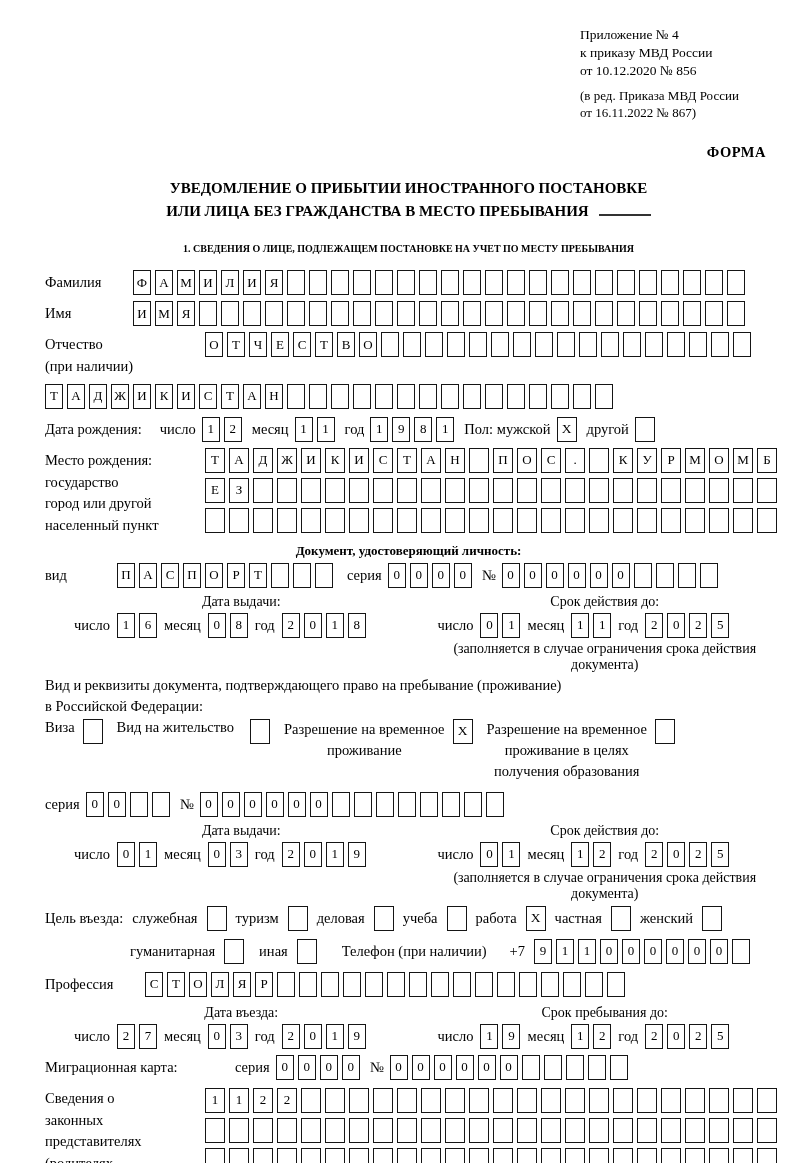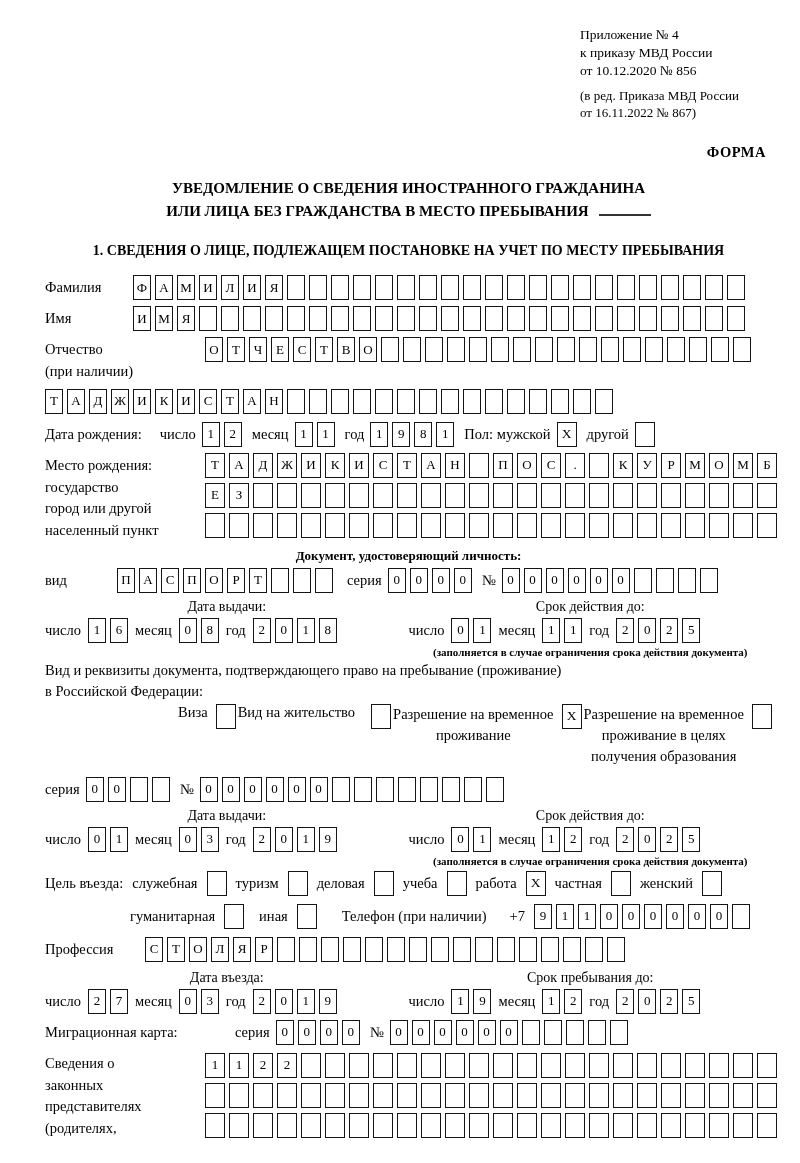--- a/index.html
+++ b/index.html
@@ -14,21 +14,21 @@
 
   
   .appendix-wrap { display:flex; justify-content:flex-end; }
   .appendix { width:192px; text-align:left; font-size:13.5px; line-height:1.35; }
   .appendix .ed { margin-top:6px; font-size:13px; }
   .form-label { text-align:right; font-weight:bold; font-size:14.5px; margin:22px 6px 0 0; letter-spacing:.5px; }
 
   
   .title { text-align:center; font-weight:bold; font-size:15px; line-height:1.55; margin-top:16px; }
   .blank-line { display:inline-block; width:52px; border-bottom:2px solid #333; height:14px; margin-left:10px; }
-  .section-head { text-align:center; font-weight:bold; font-size:14px; margin:20px 0 16px 0; }
+  .section-head { text-align:center; font-weight:bold; font-size:10px; margin:20px 0 16px 0; }
 
   
   .row { display:flex; align-items:flex-start; margin-bottom:6px; }
   .row.center-v { align-items:center; }
   .lbl { flex:0 0 auto; padding-top:4px; }
   .lbl.multi { line-height:1.5; padding-top:2px; }
   .w88 { width:88px; } .w160 { width:160px; }
 
   
   .cellrow { display:inline-flex; gap:4px; flex-wrap:nowrap; }
@@ -40,28 +40,28 @@
   .wide .cell { width:20px; }
   .stackrows { display:flex; flex-direction:column; gap:5px; }
   .checkbox { width:20px; height:25px; font-size:13.5px; }
 
   
   .inline-grp { display:inline-flex; align-items:center; gap:6px; margin-right:10px; }
   .inline-grp .txt { white-space:nowrap; }
 
   
   .dates-row { display:flex; margin-bottom:4px; }
-  .date-col { width:50%; }
+  .date-col { width:50%;margin-left:29px; }
   .date-head { text-align:center; font-size:14px; margin-bottom:3px; }
   .date-line { display:flex; align-items:center; gap:7px; }
   .date-line .txt { white-space:nowrap; }
-  .note { font-size:11px; text-align:center; margin-top:3px;font-weight:bold; }
+  .note { font-size:14px; text-align:center; margin-top:3px; }
 
   
-  .res-options { display:flex; gap:2px; margin:4px 0 10px 0;justify-content:flex-end; }
+  .res-options { display:flex; gap:14px; margin:4px 0 10px 0; }
   .res-opt { display:flex; gap:8px; align-items:flex-start; }
   .res-opt .optlines { text-align:center; line-height:1.45; }
 
   .purpose-row { display:flex; align-items:center; gap:9px; margin-bottom:8px; flex-wrap:nowrap; }
   .indent130 { margin-left:85px; }
 </style>
 </head>
 <body>
 
 <div class="page">
@@ -73,21 +73,21 @@
       <div>от 10.12.2020 № 856</div>
       <div class="ed">
         <div>(в ред. Приказа МВД России</div>
         <div>от 16.11.2022 № 867)</div>
       </div>
     </div>
   </div>
   <div class="form-label">ФОРМА</div>
 
   <div class="title">
-    <div>УВЕДОМЛЕНИЕ О СВЕДЕНИЯ ИНОСТРАННОГО ГРАЖДАНИНА</div>
+    <div>УВЕДОМЛЕНИЕ О ПРИБЫТИИ ИНОСТРАННОГО ПОСТАНОВКЕ</div>
     <div>
       <span>ИЛИ ЛИЦА БЕЗ ГРАЖДАНСТВА В МЕСТО ПРЕБЫВАНИЯ</span><span class="blank-line"></span>
     </div>
   </div>
 
   <div class="section-head">1. СВЕДЕНИЯ О ЛИЦЕ, ПОДЛЕЖАЩЕМ ПОСТАНОВКЕ НА УЧЕТ ПО МЕСТУ ПРЕБЫВАНИЯ</div>
 
   <div class="row">
     <div class="lbl w88">Фамилия</div>
     <div class="cellrow">

